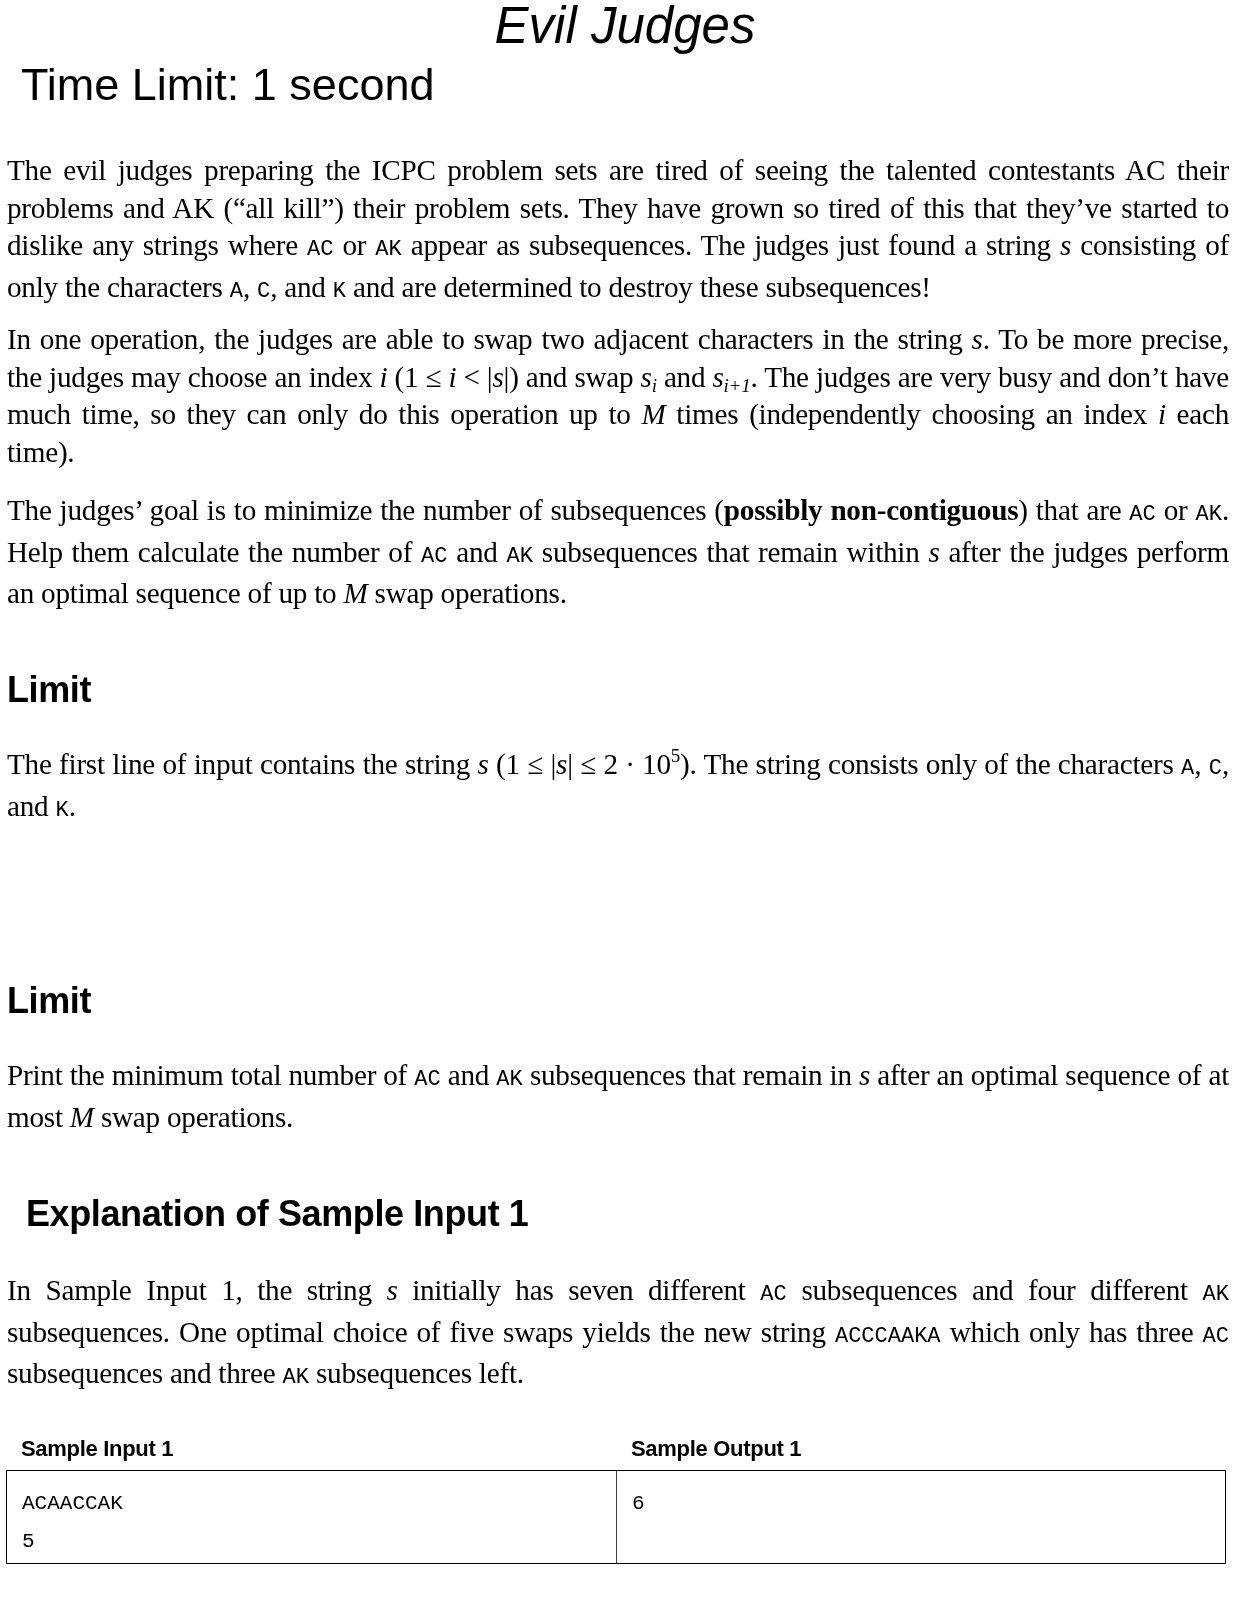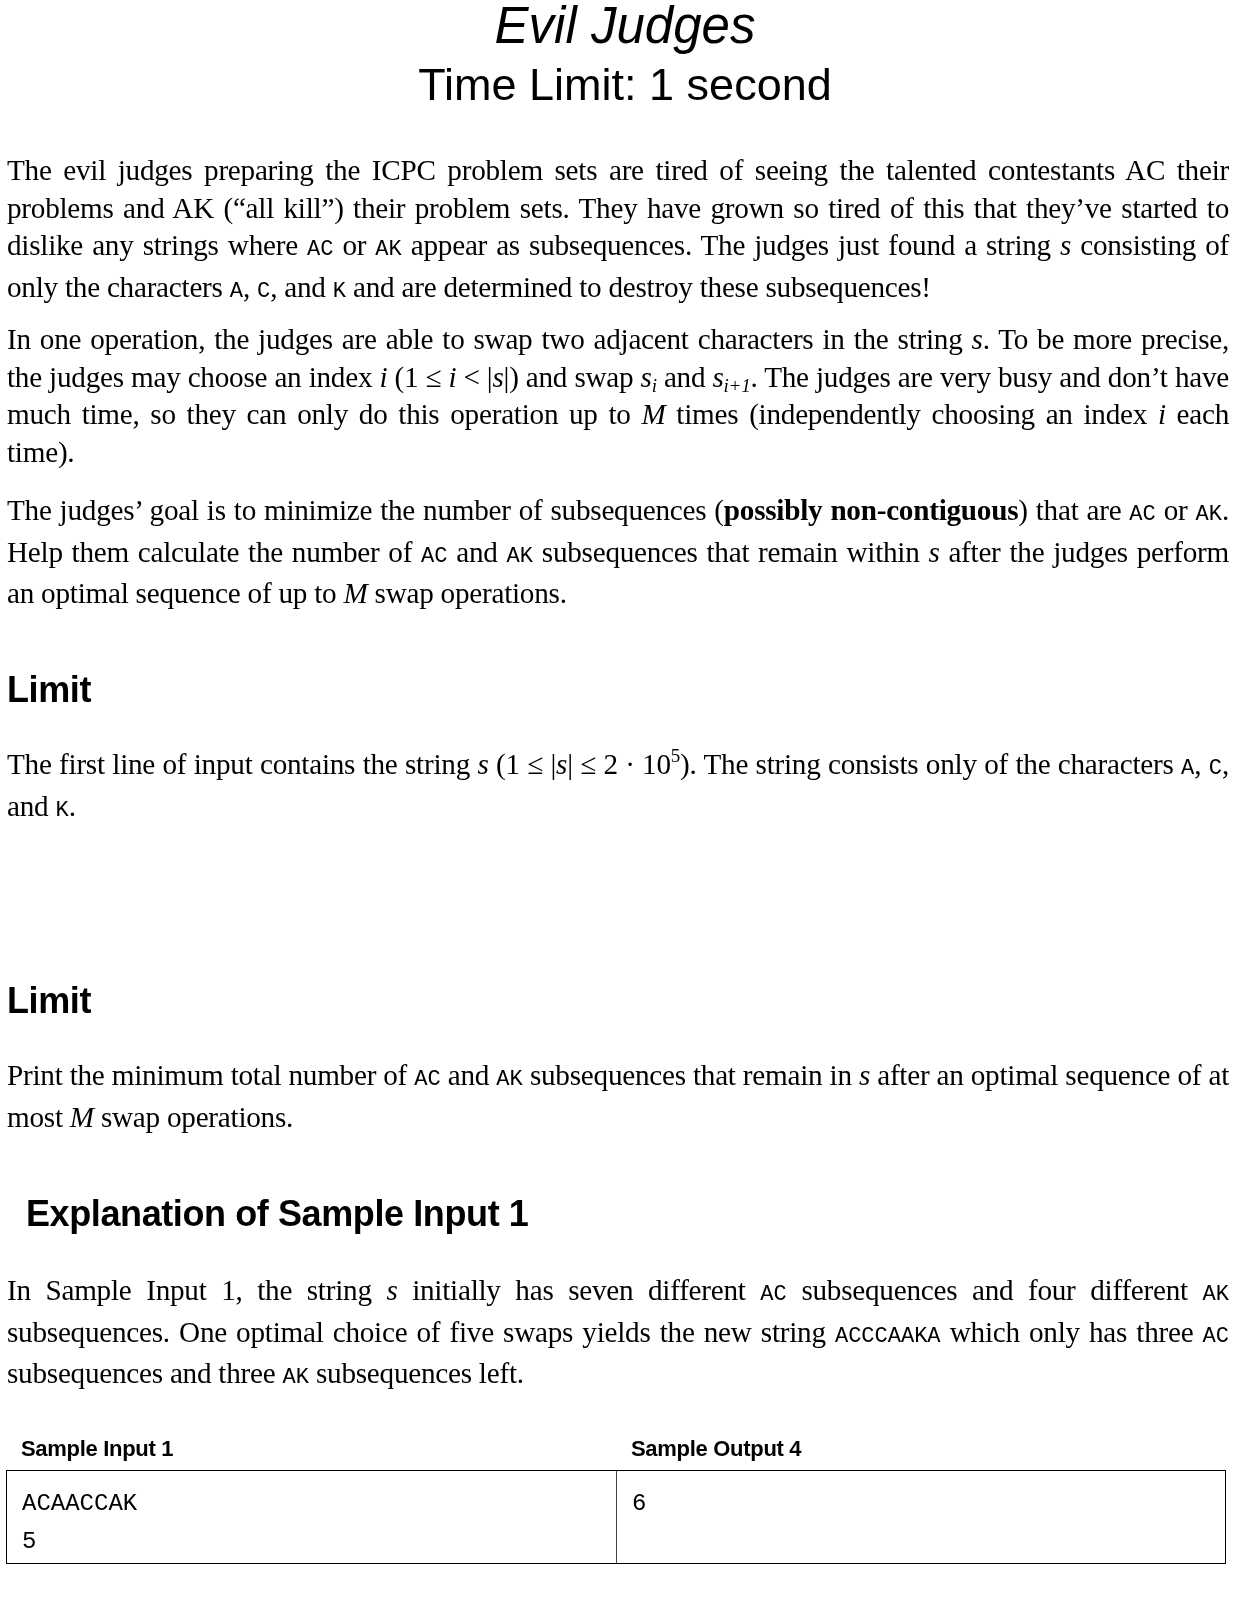--- a/index.html
+++ b/index.html
@@ -9,21 +9,21 @@
   }
   .page { position: absolute; left: 7px; top: 0; width: 1222px; }
   .title {
     font-family: "Liberation Sans", "DejaVu Sans", sans-serif;
     font-size: 51px; text-align: center; line-height: 54px; margin-top: -1px;
     padding-left: 14px;
     font-style: italic;
   }
   .subtitle {
     font-family: "Liberation Sans", "DejaVu Sans", sans-serif;
-    font-size: 45px; text-align: center; line-height: 50px; margin-top: 7px;
+    font-size: 45px; line-height: 50px; margin-top: 7px;
     padding-left: 14px;
   }
   p.para {
     font-size: 29.2px; line-height: 37.5px; margin: 0; text-align: justify;
     text-align-last: left; letter-spacing: -0.25px;
   }
   .tt { font-family: "Liberation Mono", "DejaVu Sans Mono", monospace; font-size: 22px; letter-spacing: 0; }
   .m { font-style: italic; }
   .b { font-weight: bold; }
   sub { font-size: 19px; vertical-align: -5px; line-height: 0; }
@@ -36,21 +36,21 @@
   .sample-labels { display: flex; height: 42px; }
   .sample-labels div {
     width: 610px; font-family: "Liberation Sans", "DejaVu Sans", sans-serif;
     font-weight: bold; font-size: 22px; padding-left: 15px; line-height: 42px;
     box-sizing: border-box; letter-spacing: -0.3px;
   }
   .sample-boxes { display: flex; border: 1.5px solid #000; height: 92px; }
   .sample-boxes .cell { width: 610px; box-sizing: border-box; padding: 14px 0 0 15px; }
   .sample-boxes .cell + .cell { border-left: 1.5px solid #444; }
   .sample-boxes .line {
-    font-family: "Liberation Mono", "DejaVu Sans Mono", monospace; font-size: 24px; line-height: 38px;
+    font-family: "Liberation Mono", "DejaVu Sans Mono", monospace; font-size: 21px; line-height: 38px;
   }
 </style>
 </head>
 <body>
 
 <div class="page">
 
   <div class="title">Evil Judges</div>
   <div class="subtitle">Time Limit: 1 second</div>
 
@@ -66,21 +66,21 @@
   <h2 class="sec" style="position:absolute; top:981px; left:0;">Limit</h2>
   <p class="para" style="position:absolute; top:1057px; left:0; width:1222px;"><span>Print the minimum total number of </span><span class="tt">AC</span><span> and </span><span class="tt">AK</span><span> subsequences that remain in </span><span class="m">s</span><span> after an optimal sequence of at most </span><span class="m">M</span><span> swap operations.</span></p>
 
   <h2 class="sec" style="position:absolute; top:1194px; left:0;margin-left:19px;">Explanation of Sample Input 1</h2>
   <p class="para" style="position:absolute; top:1272px; left:0; width:1222px;"><span>In Sample Input 1, the string </span><span class="m">s</span><span> initially has seven different </span><span class="tt">AC</span><span> subsequences and four different </span><span class="tt">AK</span><span> subsequences. One optimal choice of five swaps yields the new string </span><span class="tt">ACCCAAKA</span><span> which only has three </span><span class="tt">AC</span><span> subsequences and three </span><span class="tt">AK</span><span> subsequences left.</span></p>
 </div>
 
 <div class="samples">
   <div class="sample-labels">
     <div>Sample Input 1</div>
-    <div>Sample Output 4</div>
+    <div>Sample Output 1</div>
   </div>
   <div class="sample-boxes">
     <div class="cell">
       <div class="line">ACAACCAK</div>
       <div class="line">5</div>
     </div>
     <div class="cell">
       <div class="line">6</div>
     </div>
   </div>

